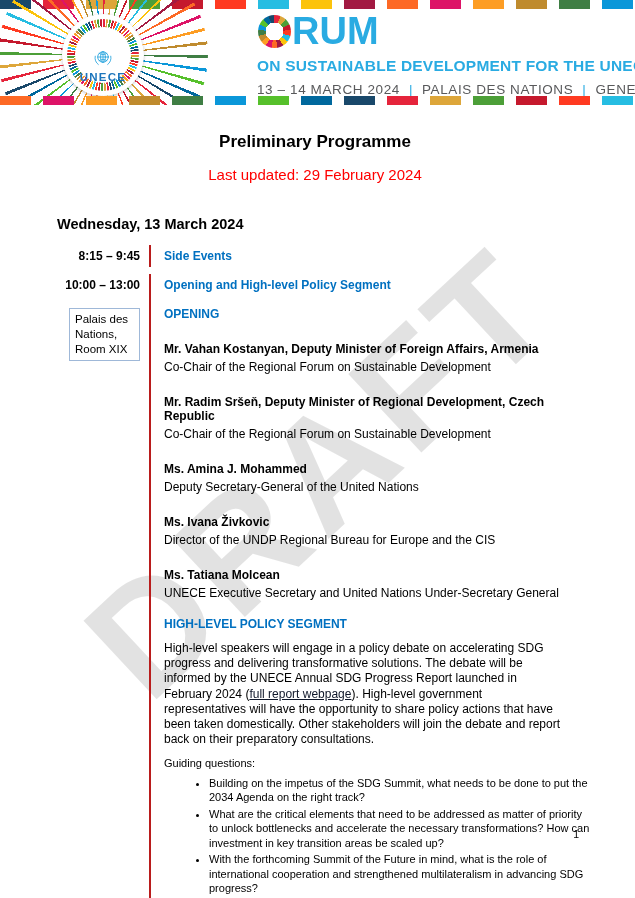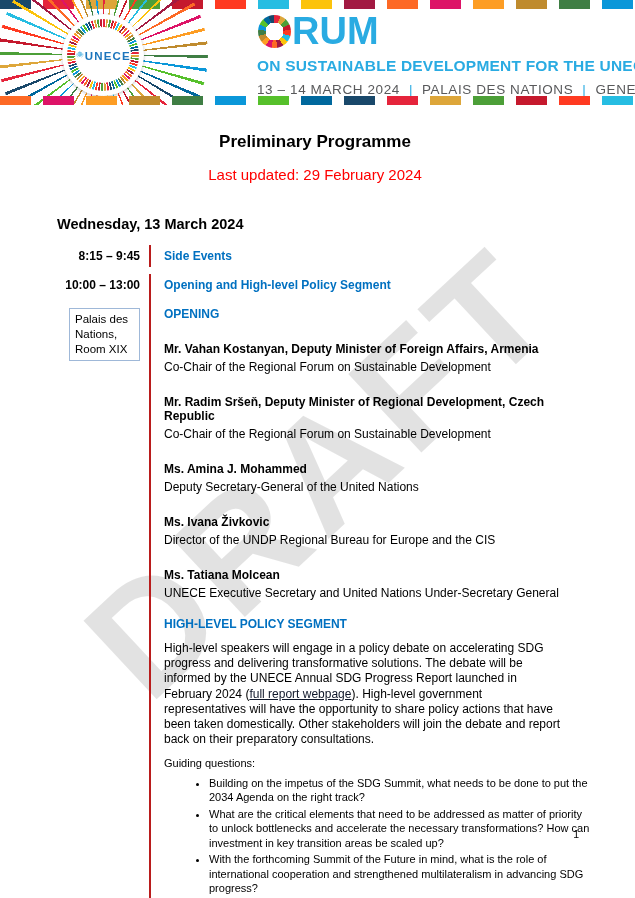--- a/index.html
+++ b/index.html
@@ -11,21 +11,21 @@
   .banner{position:relative;height:105px;background:#fff;overflow:hidden;z-index:2;}
   .strip{position:absolute;left:0;right:0;height:9px;display:flex;gap:12px;overflow:hidden;}
   .strip-top{top:0;}
   .strip-bottom{bottom:0;}
   .strip i{flex:0 0 31px;height:100%;display:block;}
   .logo{position:absolute;left:0;top:0;width:215px;height:105px;}
   .burst{position:absolute;left:-2px;top:-50px;width:210px;height:210px;border-radius:50%;}
   .ring-white{position:absolute;left:62px;top:14px;width:82px;height:82px;border-radius:50%;background:#fff;box-shadow:0 1px 3px rgba(0,0,0,.25);}
   .tick-ring{position:absolute;left:67px;top:19px;width:72px;height:72px;border-radius:50%;}
   .logo-center{position:absolute;left:75px;top:27px;width:56px;height:56px;border-radius:50%;background:#fff;
-    display:flex;flex-direction:row;align-items:center;justify-content:flex-end;}
+    display:flex;flex-direction:column;align-items:center;justify-content:flex-end;}
   .unece-word{font-size:11.5px;font-weight:700;color:#1C75BC;letter-spacing:1.2px;margin-top:1px;}
   .banner-text{position:absolute;left:257px;top:12px;}
   .banner-title{display:flex;align-items:center;color:#29ABE2;font-weight:700;font-size:38px;line-height:1;white-space:nowrap;letter-spacing:0;}
   .wheel{width:33px;height:33px;border-radius:50%;display:inline-block;margin:0 1px;}
   .banner-sub{color:#29ABE2;font-weight:700;font-size:15.5px;margin-top:7px;white-space:nowrap;letter-spacing:0.2px;}
   .dateline{color:#58595B;font-size:13.5px;margin-top:7px;white-space:nowrap;letter-spacing:0.6px;font-weight:400;}
   .dateline .sep{color:#29ABE2;margin:0 9px;font-weight:400;}
   
   .watermark{
     position:absolute;left:-25px;top:395px;width:690px;text-align:center;z-index:0;

